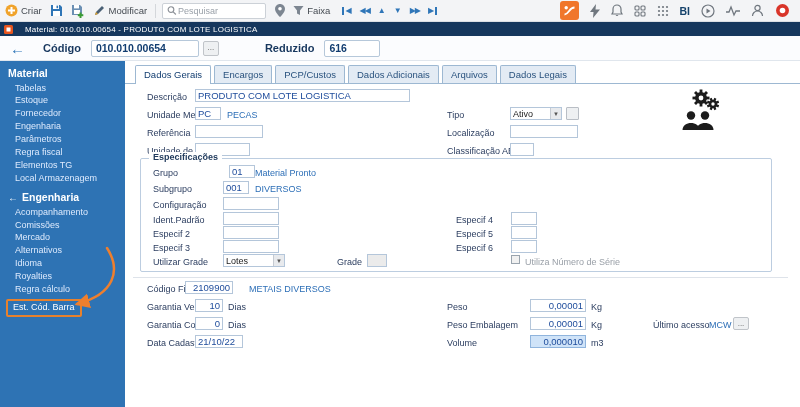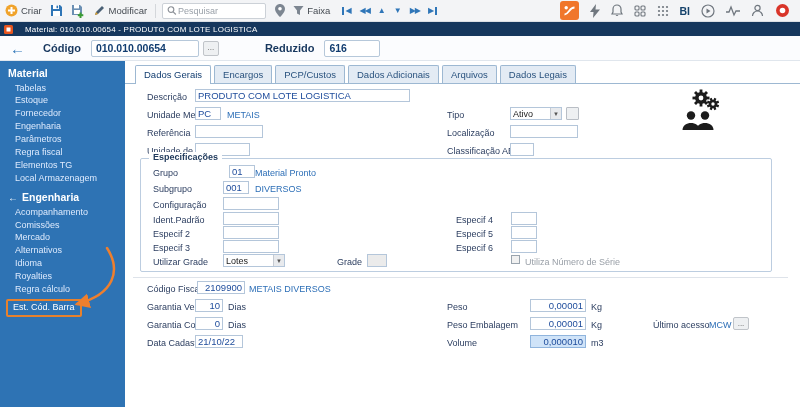--- a/index.html
+++ b/index.html
@@ -281,21 +281,21 @@
         <div class="tab">Dados Legais</div>
       </div>
 
       <div class="panel">
 
         <span class="lbl" style="left:22px;top:8px">Descrição</span>
         <input class="inp" style="left: 70px; top: 5px; width: 215px;" value="PRODUTO COM LOTE LOGISTICA">
 
         <span class="lbl" style="left:22px;top:26px">Unidade Medida</span>
         <input class="inp" style="left: 70px; top: 23px; width: 26px;" value="PC">
-        <span class="desc" style="left:102px;top:26px">METAIS</span>
+        <span class="desc" style="left:102px;top:26px">PECAS</span>
         <span class="lbl" style="left:322px;top:26px">Tipo</span>
         <div class="sel" style="left:385px;top:23px;width:52px">
           <span class="txt">Ativo</span>
           <span class="arr">▼</span>
         </div>
         <button class="mini-btn" style="left:441px;top:23px"></button>
 
         <span class="lbl" style="left:22px;top:44px">Referência</span>
         <input class="inp" style="left: 70px; top: 41px; width: 68px;">
         <span class="lbl" style="left:322px;top:44px">Localização</span>
@@ -367,21 +367,21 @@
           </div>
           <span class="lbl" style="left:196px;top:98px">Grade</span>
           <input class="inp dis" style="left: 226px; top: 95px; width: 20px;" disabled="">
           <span class="chk" style="left:370px;top:96px"></span>
           <span class="lbl gray" style="left:384px;top:98px">Utiliza Número de Série</span>
         </div>
 
         <div class="hr"></div>
 
         <span class="lbl" style="left:22px;top:200px">Código Fiscal</span>
-        <input class="inp num" style="left: 72px; top: 197px; width: 48px;" value="2109900">
+        <input class="inp num" style="left: 60px; top: 197px; width: 48px;" value="2109900">
         <span class="desc" style="left:124px;top:200px">METAIS DIVERSOS</span>
 
         <span class="lbl" style="left:22px;top:218px">Garantia Venda</span>
         <input class="inp num" style="left: 70px; top: 215px; width: 28px;" value="10">
         <span class="unit" style="left:103px;top:218px">Dias</span>
 
         <span class="lbl" style="left:22px;top:236px">Garantia Compra</span>
         <input class="inp num" style="left: 70px; top: 233px; width: 28px;" value="0">
         <span class="unit" style="left:103px;top:236px">Dias</span>
 

